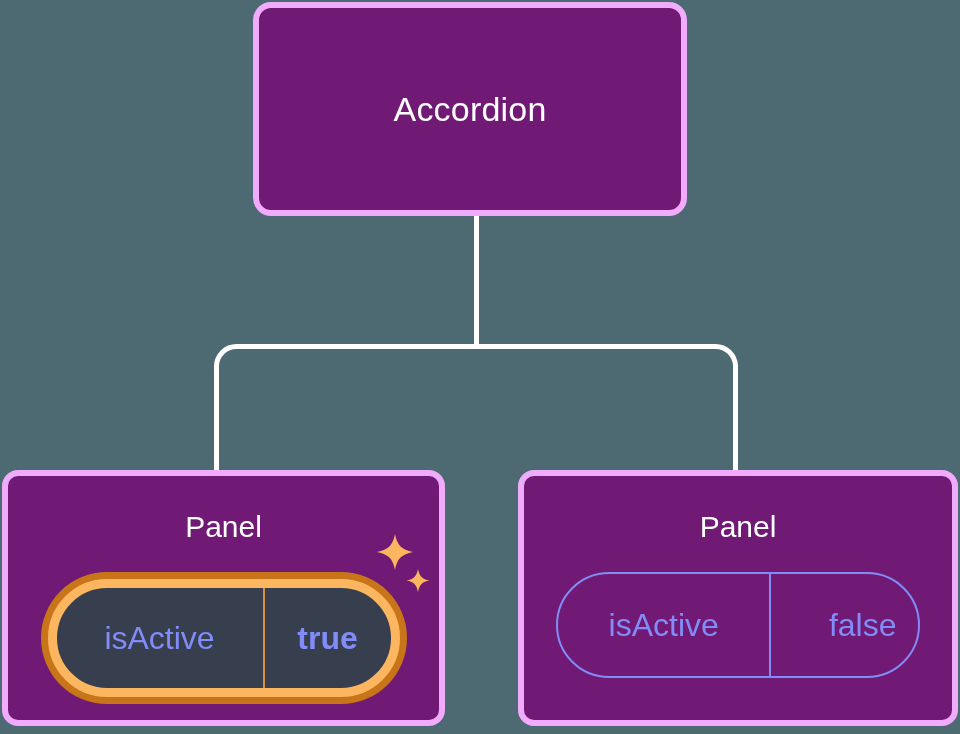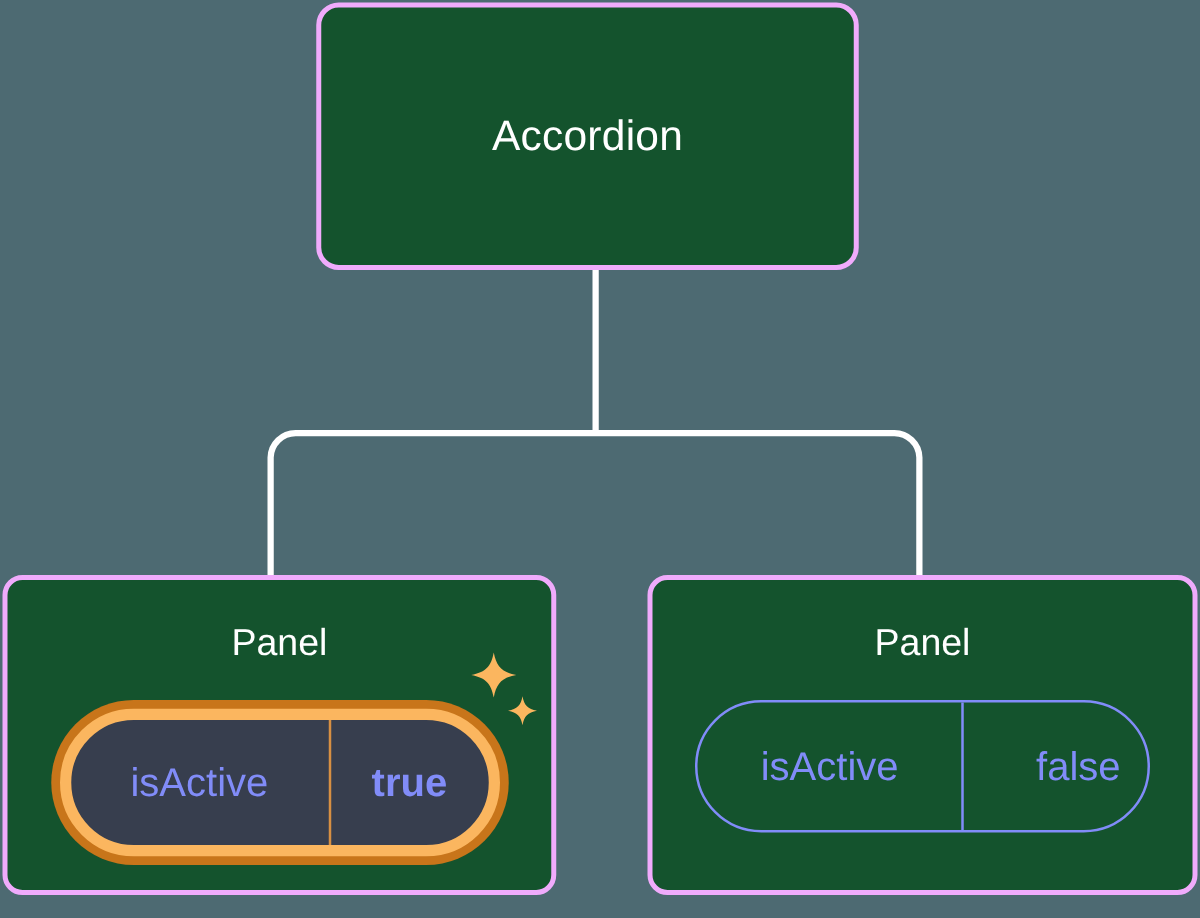--- a/index.html
+++ b/index.html
@@ -28,22 +28,22 @@
     width: 960px;
     height: 734px;
     z-index: 1;
   }
 
   
   .node {
     position: absolute;
     z-index: 2;
     box-sizing: border-box;
-    background: #14532d;
-    border: 4px solid #f0abfc;
+    background: #701a75;
+    border: 6px solid #f0abfc;
     border-radius: 18px;
     display: flex;
     flex-direction: column;
     align-items: center;
   }
 
   .node-root {
     left: 253px;
     top: 2px;
     width: 434px;
@@ -52,21 +52,21 @@
   }
   .node-title-root {
     color: #ffffff;
     font-size: 34px;
     font-weight: 400;
     letter-spacing: 0.2px;
     line-height: 1;
   }
 
   .node-panel {
-    top: 460px;
+    top: 470px;
     height: 256px;
     border-radius: 16px;
     padding-top: 36px;
   }
   .node-panel-left {
     left: 2px;
     width: 443px;
   }
   .node-panel-right {
     left: 518px;

